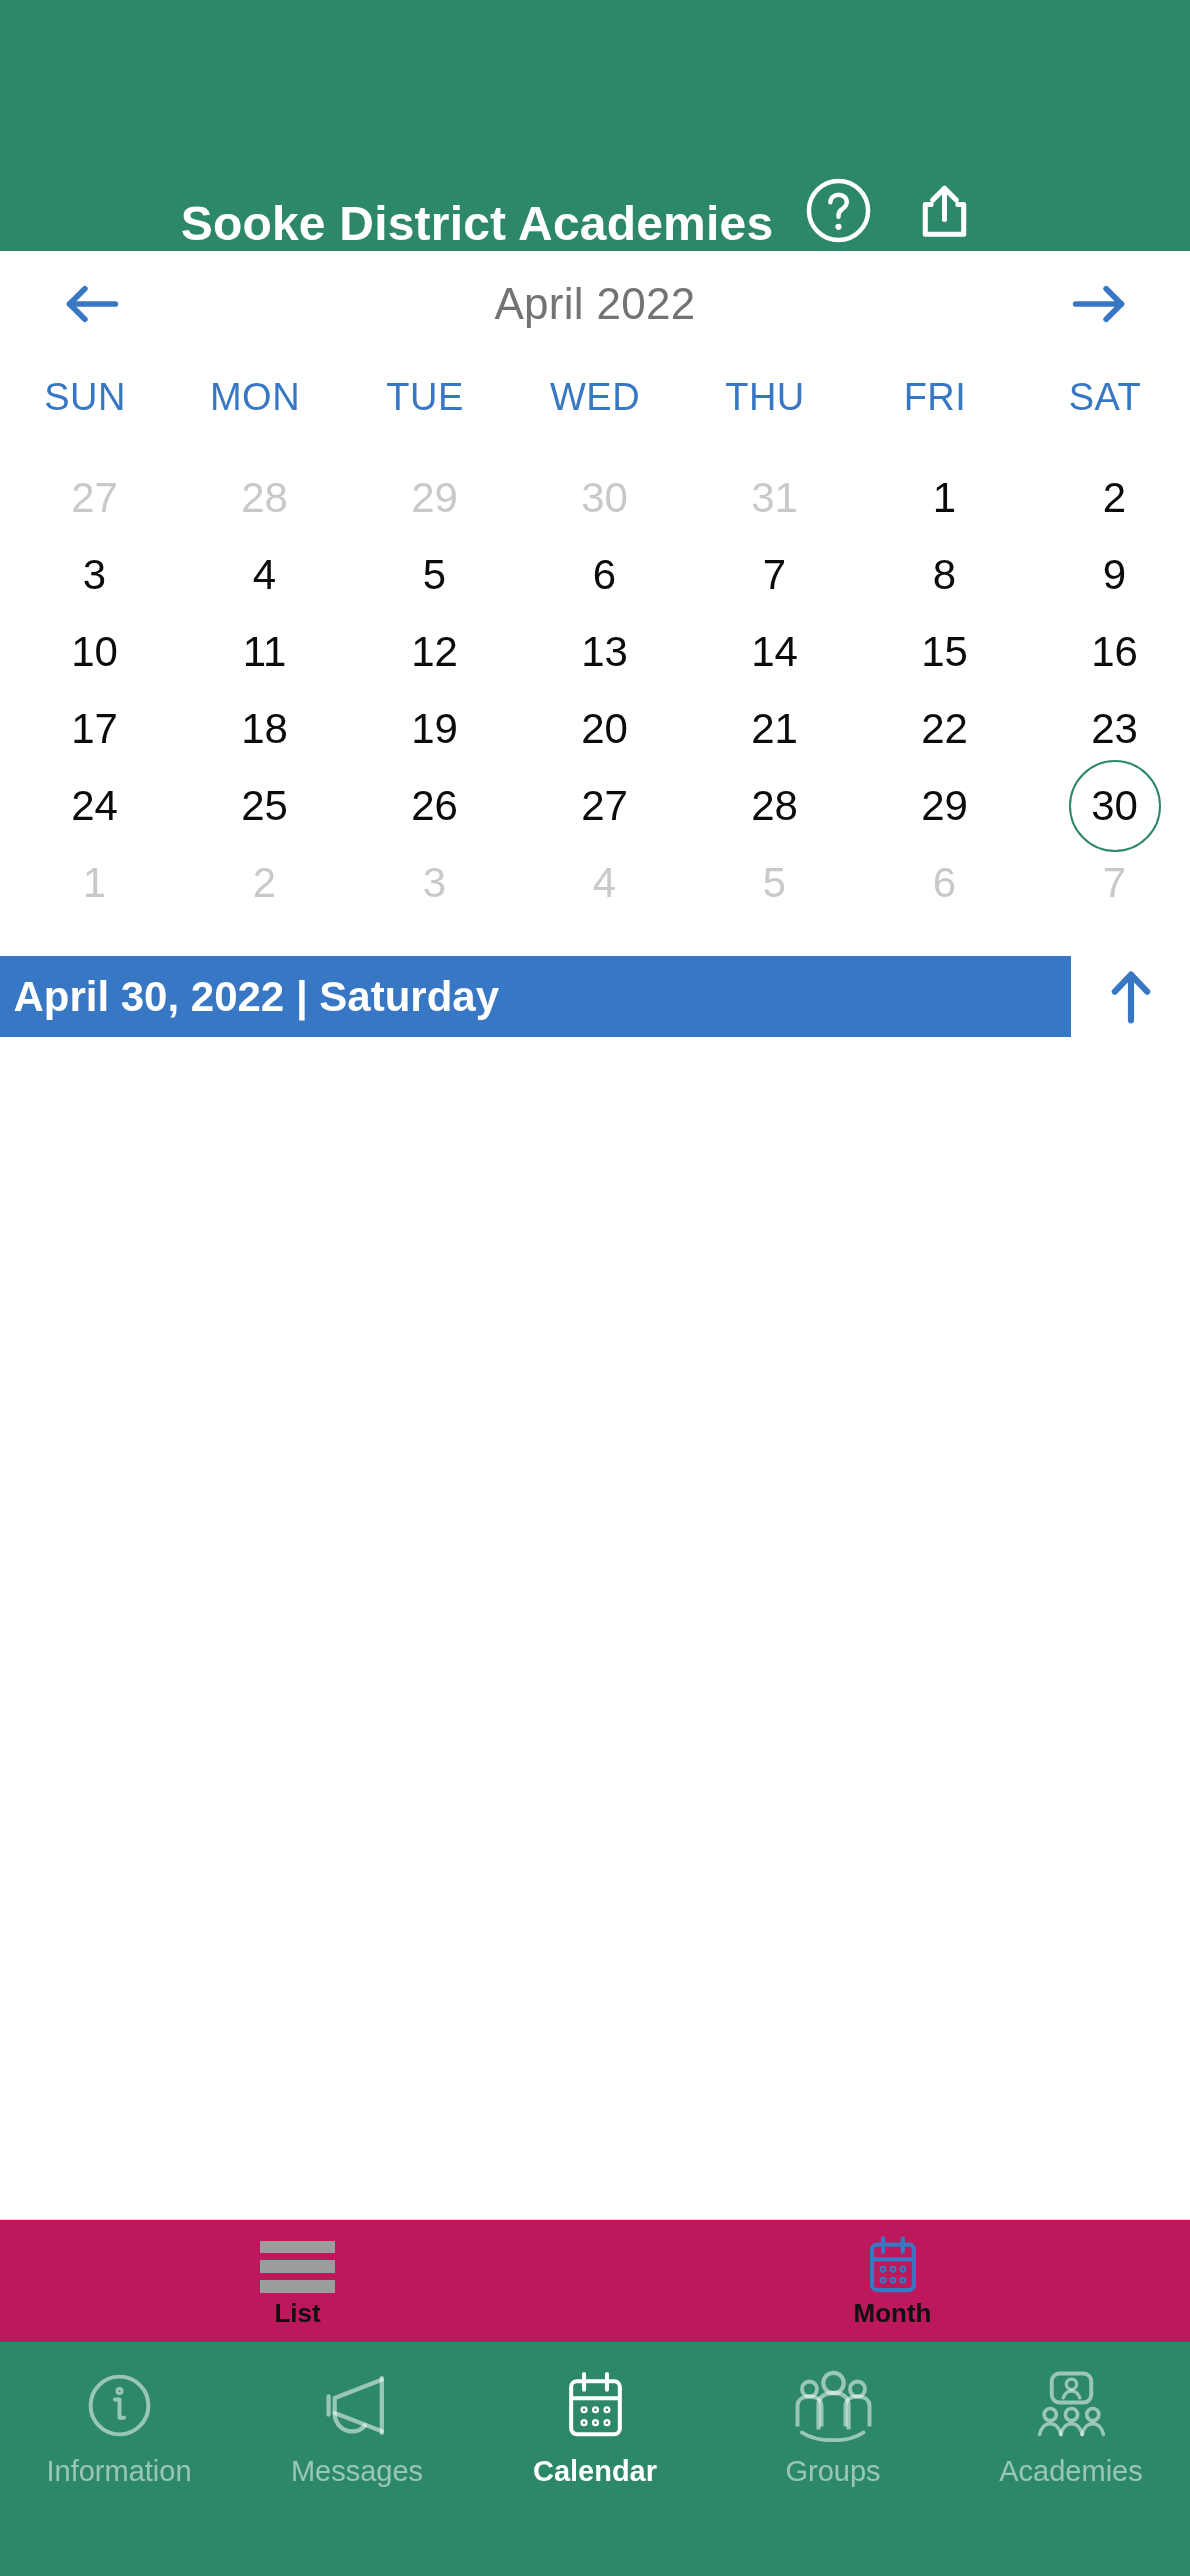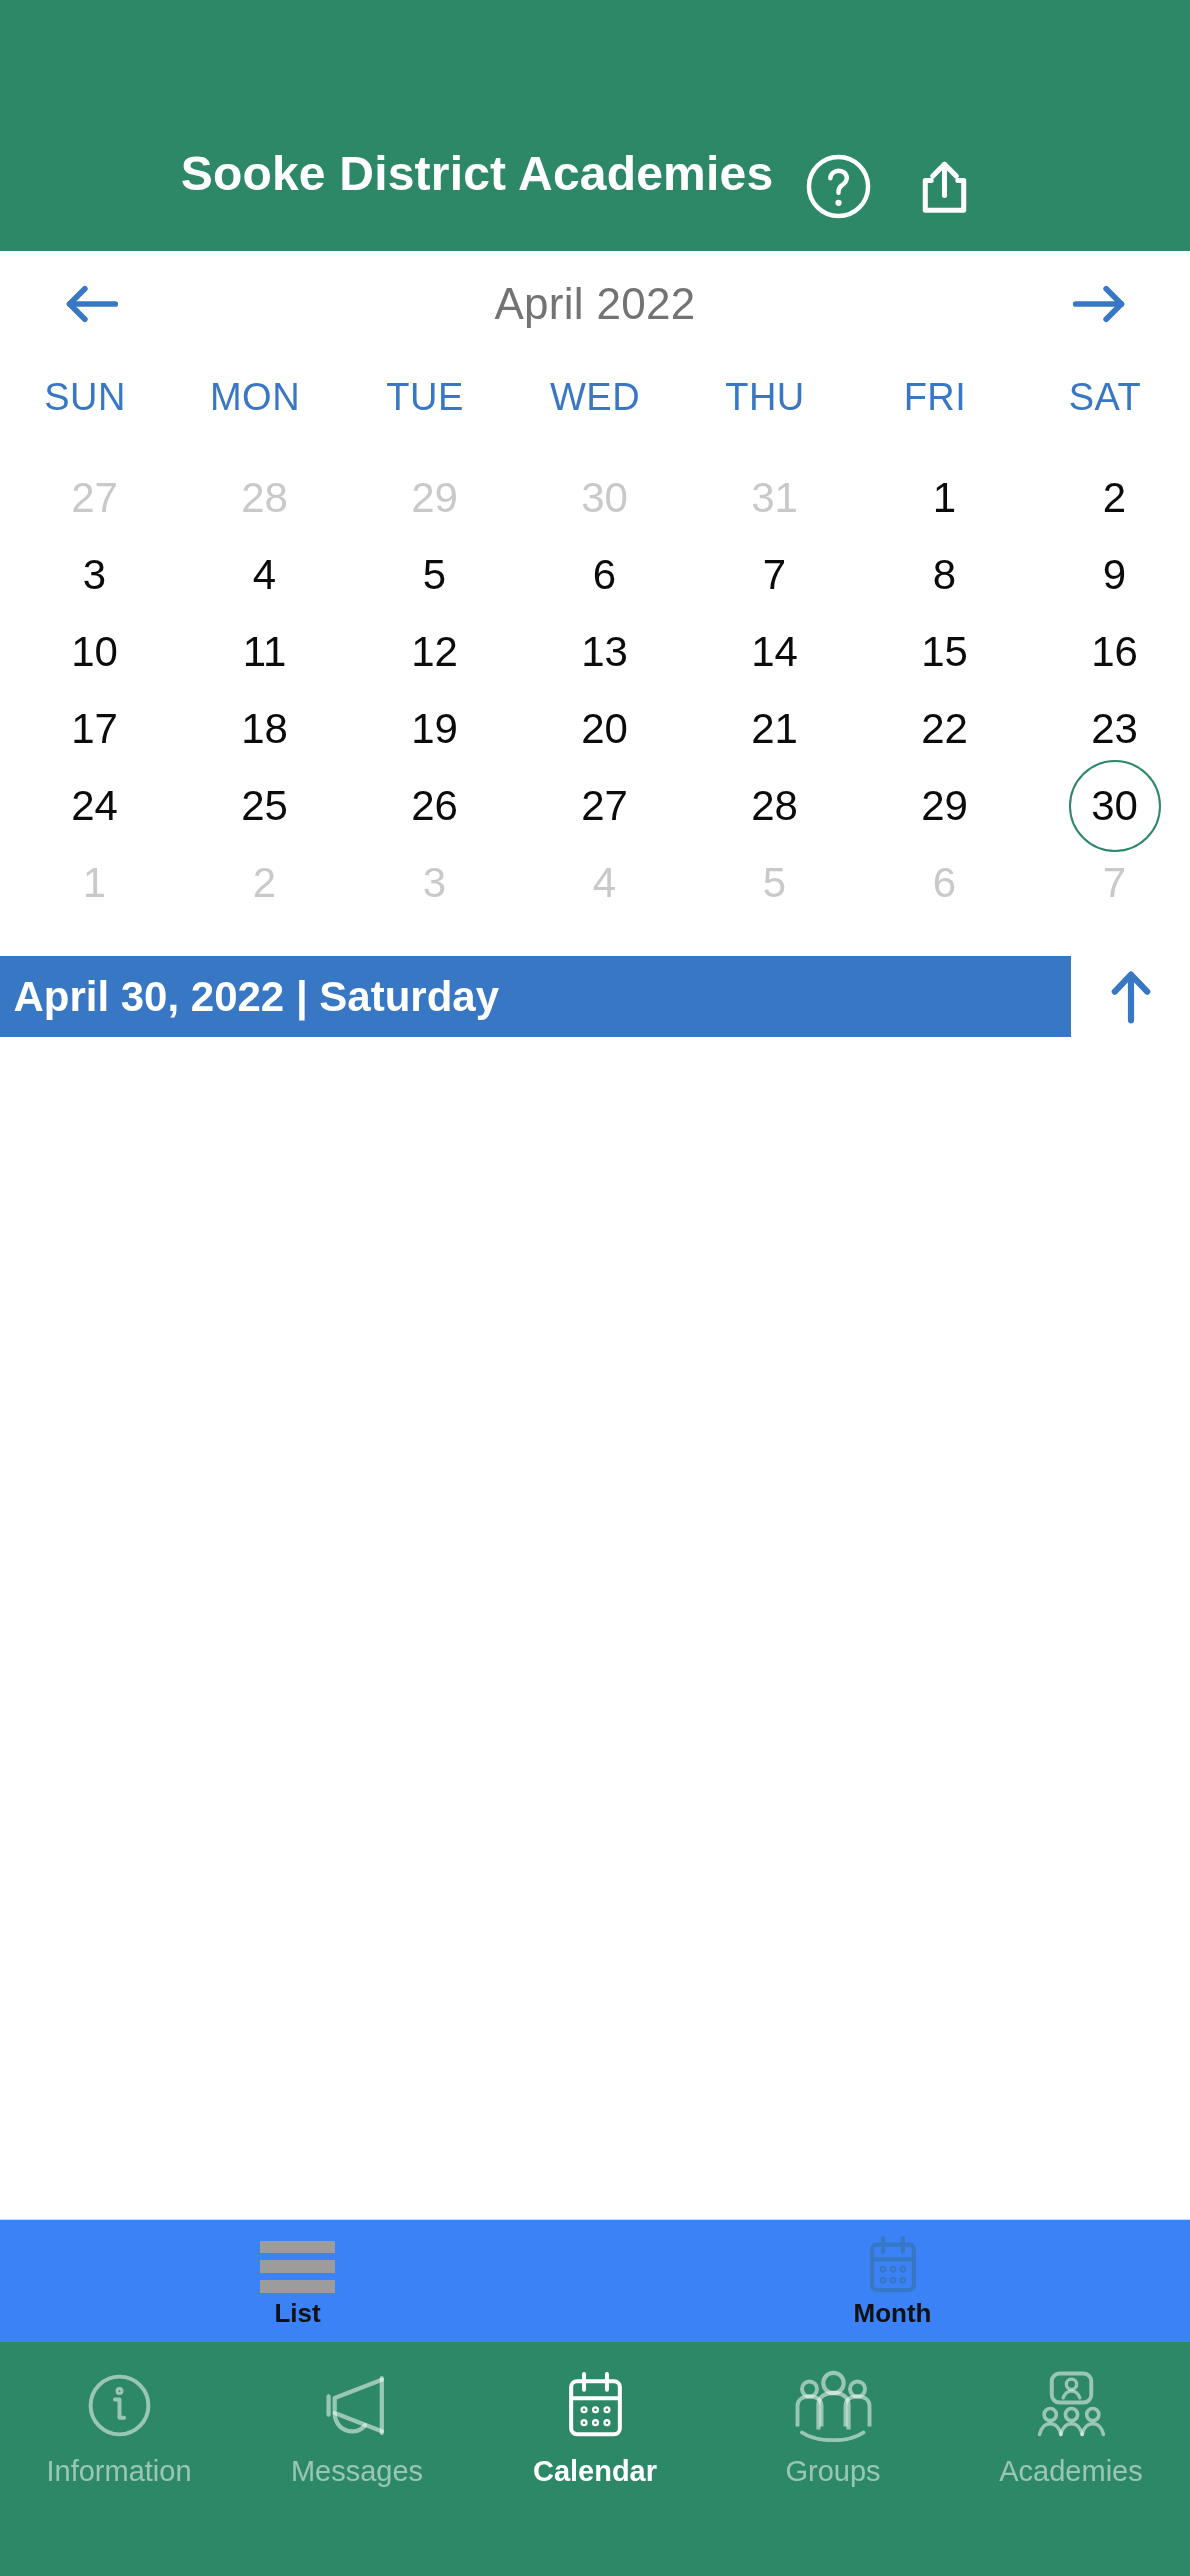--- a/index.html
+++ b/index.html
@@ -28,21 +28,21 @@
     position: relative;
     flex: 0 0 auto;
   }
   .app-header-inner {
     position: absolute;
     left: 4px;
     right: 0;
     bottom: 0;
     height: 105px;
     display: flex;
-    align-items: flex-start;
+    align-items: flex-end;
     justify-content: center;
     padding: 0 42px 0 14px;
   }
   .app-title {
     color: #ffffff;
     font-size: 48px;
     font-weight: bold;
     letter-spacing: 0.2px;
     white-space: nowrap;
   }
@@ -167,21 +167,21 @@
     min-height: 0;
   }
 
   
   .view-switch {
     flex: 0 0 auto;
     height: 123px;
     border-top: 1.9px solid #d8d8d8;
     display: grid;
     grid-template-columns: repeat(2, 1fr);
-    background: #3b82f6;
+    background: #be185d;
   }
   .view-tab {
     display: flex;
     flex-direction: column;
     align-items: center;
     justify-content: center;
     gap: 5.8px;
   }
   .view-tab-icon {
     height: 59px;

